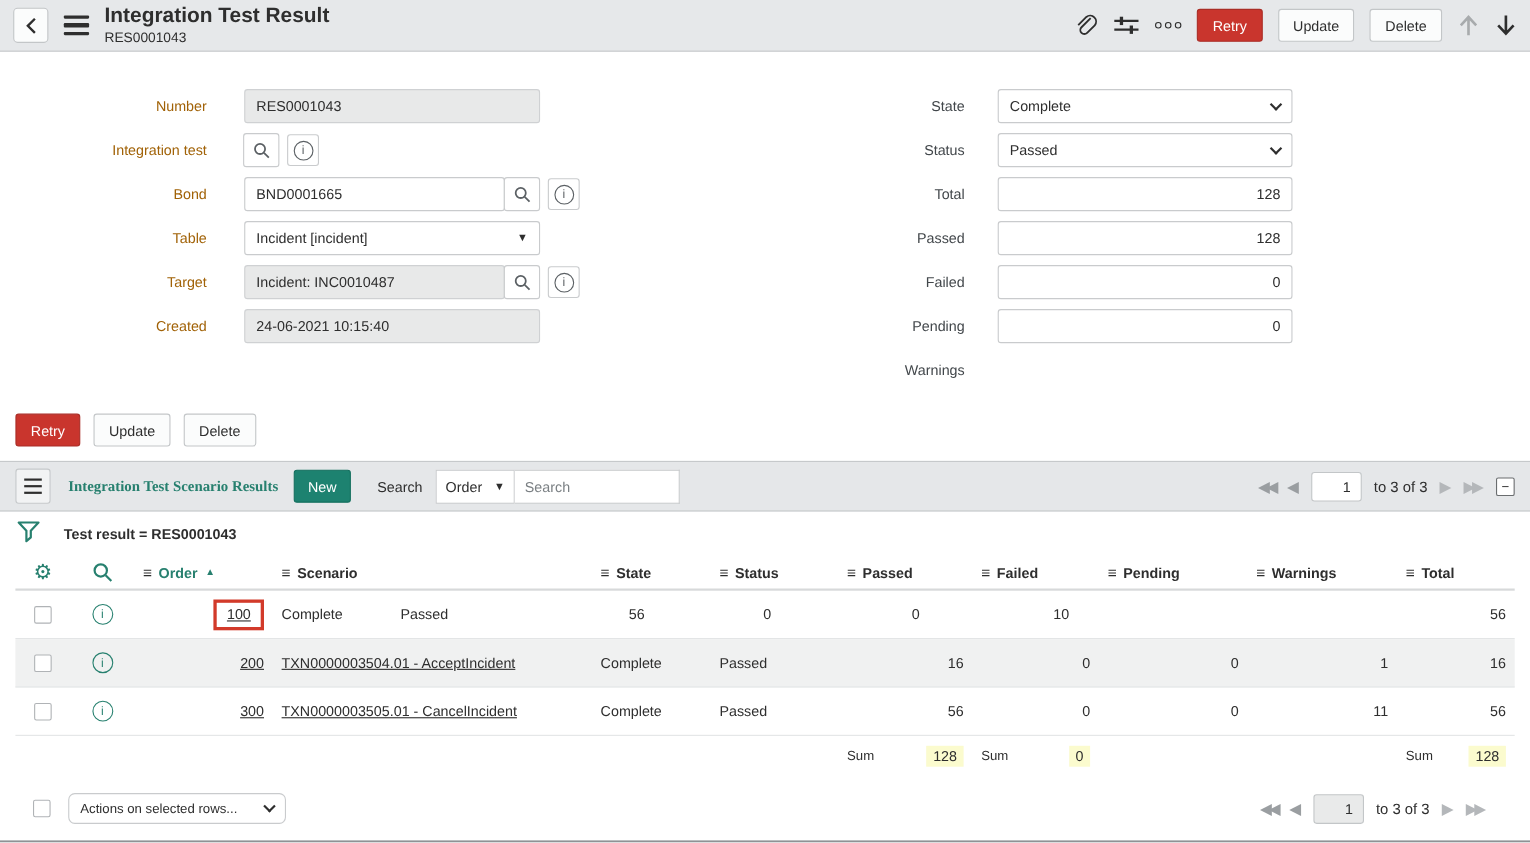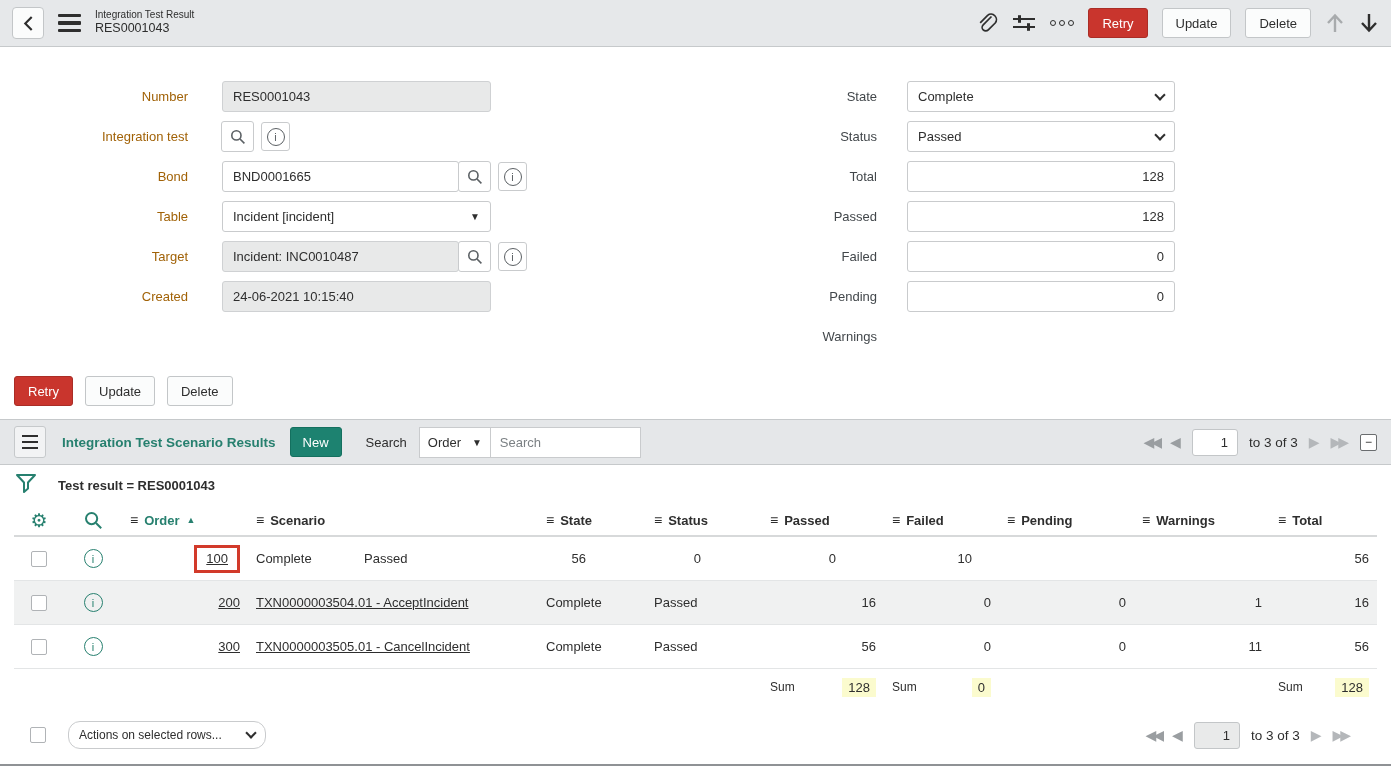--- a/index.html
+++ b/index.html
@@ -12,21 +12,21 @@
           border-bottom:2px solid #8f9295; overflow:hidden; }
 
   
   .topbar { height:47px; background:#e6e8ea; border-bottom:1px solid #c6c9cb;
             display:flex; align-items:center; padding:0 12px; }
   .icon-btn { background:#fbfcfc; border:1px solid #c3c6c8; border-radius:4px;
               width:32px; height:32px; display:flex; align-items:center; justify-content:center; cursor:pointer; }
   .burger { margin-left:14px; display:flex; flex-direction:column; gap:4px; cursor:pointer; }
   .burger i { display:block; width:23px; height:3.4px; background:#2e2e2e; border-radius:1px; }
   .title-block { margin-left:14px; line-height:1.25; }
-  .title-main { font-weight:normal; font-size:10px; color:#2e2e2e; }
+  .title-main { font-weight:bold; font-size:19px; color:#2e2e2e; }
   .title-sub  { font-size:12.5px; color:#2e2e2e; }
   .topbar-right { margin-left:auto; display:flex; align-items:center; gap:14px; }
   .ghost-ic { display:flex; align-items:center; justify-content:center; cursor:pointer; }
   .dots { display:flex; gap:3px; cursor:pointer; }
   .dots i { width:6px; height:6px; border:1.6px solid #2e2e2e; border-radius:50%; display:block; }
   .btn { height:30px; padding:0 13px; border:1px solid #c3c6c8; border-radius:3px;
          background:#fbfcfc; font-size:13px; color:#2e2e2e; cursor:pointer;
          font-family:"Liberation Sans",sans-serif; }
   .btn-red { background:#c9352d; border-color:#aa2d26; color:#fff; }
 
@@ -57,21 +57,21 @@
           transform:rotate(45deg); margin-top:-4px; }
   .form-actions { display:flex; gap:12px; margin:15px 0 0 14px; }
 
   
   .list-caption { margin-top:13px; height:46px; background:#e5e7e9;
                   border-top:1px solid #c6c9cb; border-bottom:1px solid #c6c9cb;
                   display:flex; align-items:center; padding:0 14px; }
   .cap-burger { width:32px; height:32px; background:#f2f3f4; border:1px solid #c6c9cb; border-radius:3px;
                 display:flex; flex-direction:column; gap:3.5px; align-items:center; justify-content:center; cursor:pointer; }
   .cap-burger i { width:16px; height:2.6px; background:#2e2e2e; display:block; }
-  .list-title { color:#27806f; font-weight:bold; font-size:13.5px; margin-left:16px; cursor:pointer; }
+  .list-title { color:#27806f; font-weight:bold; font-size:13.5px; margin-left:16px; cursor:pointer;font-family:Liberation Serif, serif; }
   .btn-teal { background:#1d8270; border:1px solid #14705f; color:#fff; height:30px; border-radius:3px;
               padding:0 12px; font-size:13px; margin-left:14px; cursor:pointer; font-family:"Liberation Sans",sans-serif;}
   .search-lbl { margin-left:24px; font-size:13px; color:#2e2e2e; }
   .search-group { display:flex; margin-left:12px; }
   .search-dd { width:72px; height:31px; background:#fff; border:1px solid #c9cbcd;
                display:flex; align-items:center; justify-content:space-between; padding:0 8px; cursor:pointer; }
   .search-in { width:150px; height:31px; border:1px solid #c9cbcd; border-left:none; padding:0 9px;
                font-size:13px; font-family:"Liberation Sans",sans-serif; color:#2e2e2e; outline:none; }
   .search-in::placeholder { color:#7b8084; }
   .pager { margin-left:auto; display:flex; align-items:center; gap:11px; }
@@ -106,21 +106,21 @@
   .trow.alt { background:#f0f1f1; }
   .cbx { width:16px; height:16px; border:1px solid #b0b3b6; border-radius:2px; background:#fff; cursor:pointer; }
   .cell-link { color:#2e2e2e; text-decoration:underline; cursor:pointer; }
   .red-box { display:inline-block; border:3px solid #d23a2a; padding:3px 9px 4px; }
   .sum-row { display:flex; align-items:center; height:36px; }
   .sum-cell { display:flex; align-items:center; justify-content:space-between; padding:0 8px; height:100%; }
   .sum-lbl { font-size:12px; color:#2e2e2e; }
   .sum-val { font-size:13px; background:#fbfbce; padding:2px 6px; }
 
   .list-footer { display:flex; align-items:center; margin:16px 14px 0; }
-  .actions-sel { margin-left:22px; width:198px; height:28px; border:1px solid #c9cbcd; border-radius:12px;
+  .actions-sel { margin-left:16px; width:198px; height:28px; border:1px solid #c9cbcd; border-radius:6px;
                  background:#fff; display:flex; align-items:center; justify-content:space-between;
                  padding:0 10px; font-size:12px; color:#2e2e2e; cursor:pointer; }
   svg { display:block; }
 </style>
 </head>
 <body>
 
 <div class="page">
 
   <header class="topbar">

